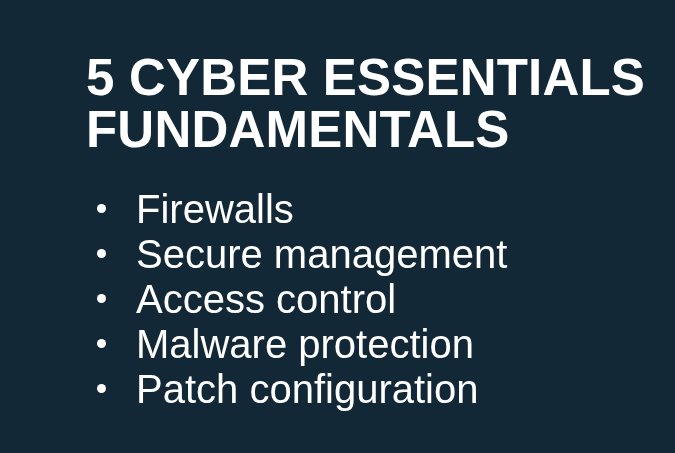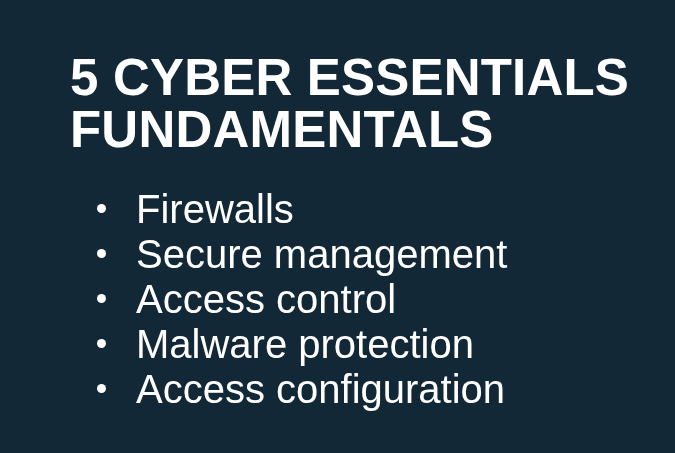--- a/index.html
+++ b/index.html
@@ -16,21 +16,21 @@
   .slide {
     position: relative;
     width: 675px;
     height: 453px;
     background: #122836;
     box-sizing: border-box;
     overflow: hidden;
   }
   .slide-title {
     position: absolute;
-    left: 70px;
+    left: 86px;
     top: 52px;
     width: 560px;
     margin: 0;
     padding: 0;
     color: #ffffff;
     font-family: "Liberation Sans", sans-serif;
     font-weight: bold;
     font-size: 51px;
     line-height: 52px;
     letter-spacing: 0.2px;
@@ -99,18 +99,18 @@
       <span class="bullet-label">Access control</span>
     </li>
 
     <li class="bullet-item">
       <span class="bullet-marker"></span>
       <span class="bullet-label">Malware protection</span>
     </li>
 
     <li class="bullet-item">
       <span class="bullet-marker"></span>
-      <span class="bullet-label">Access configuration</span>
+      <span class="bullet-label">Patch configuration</span>
     </li>
 
   </ul>
 
 </div>
 
 </body></html>

